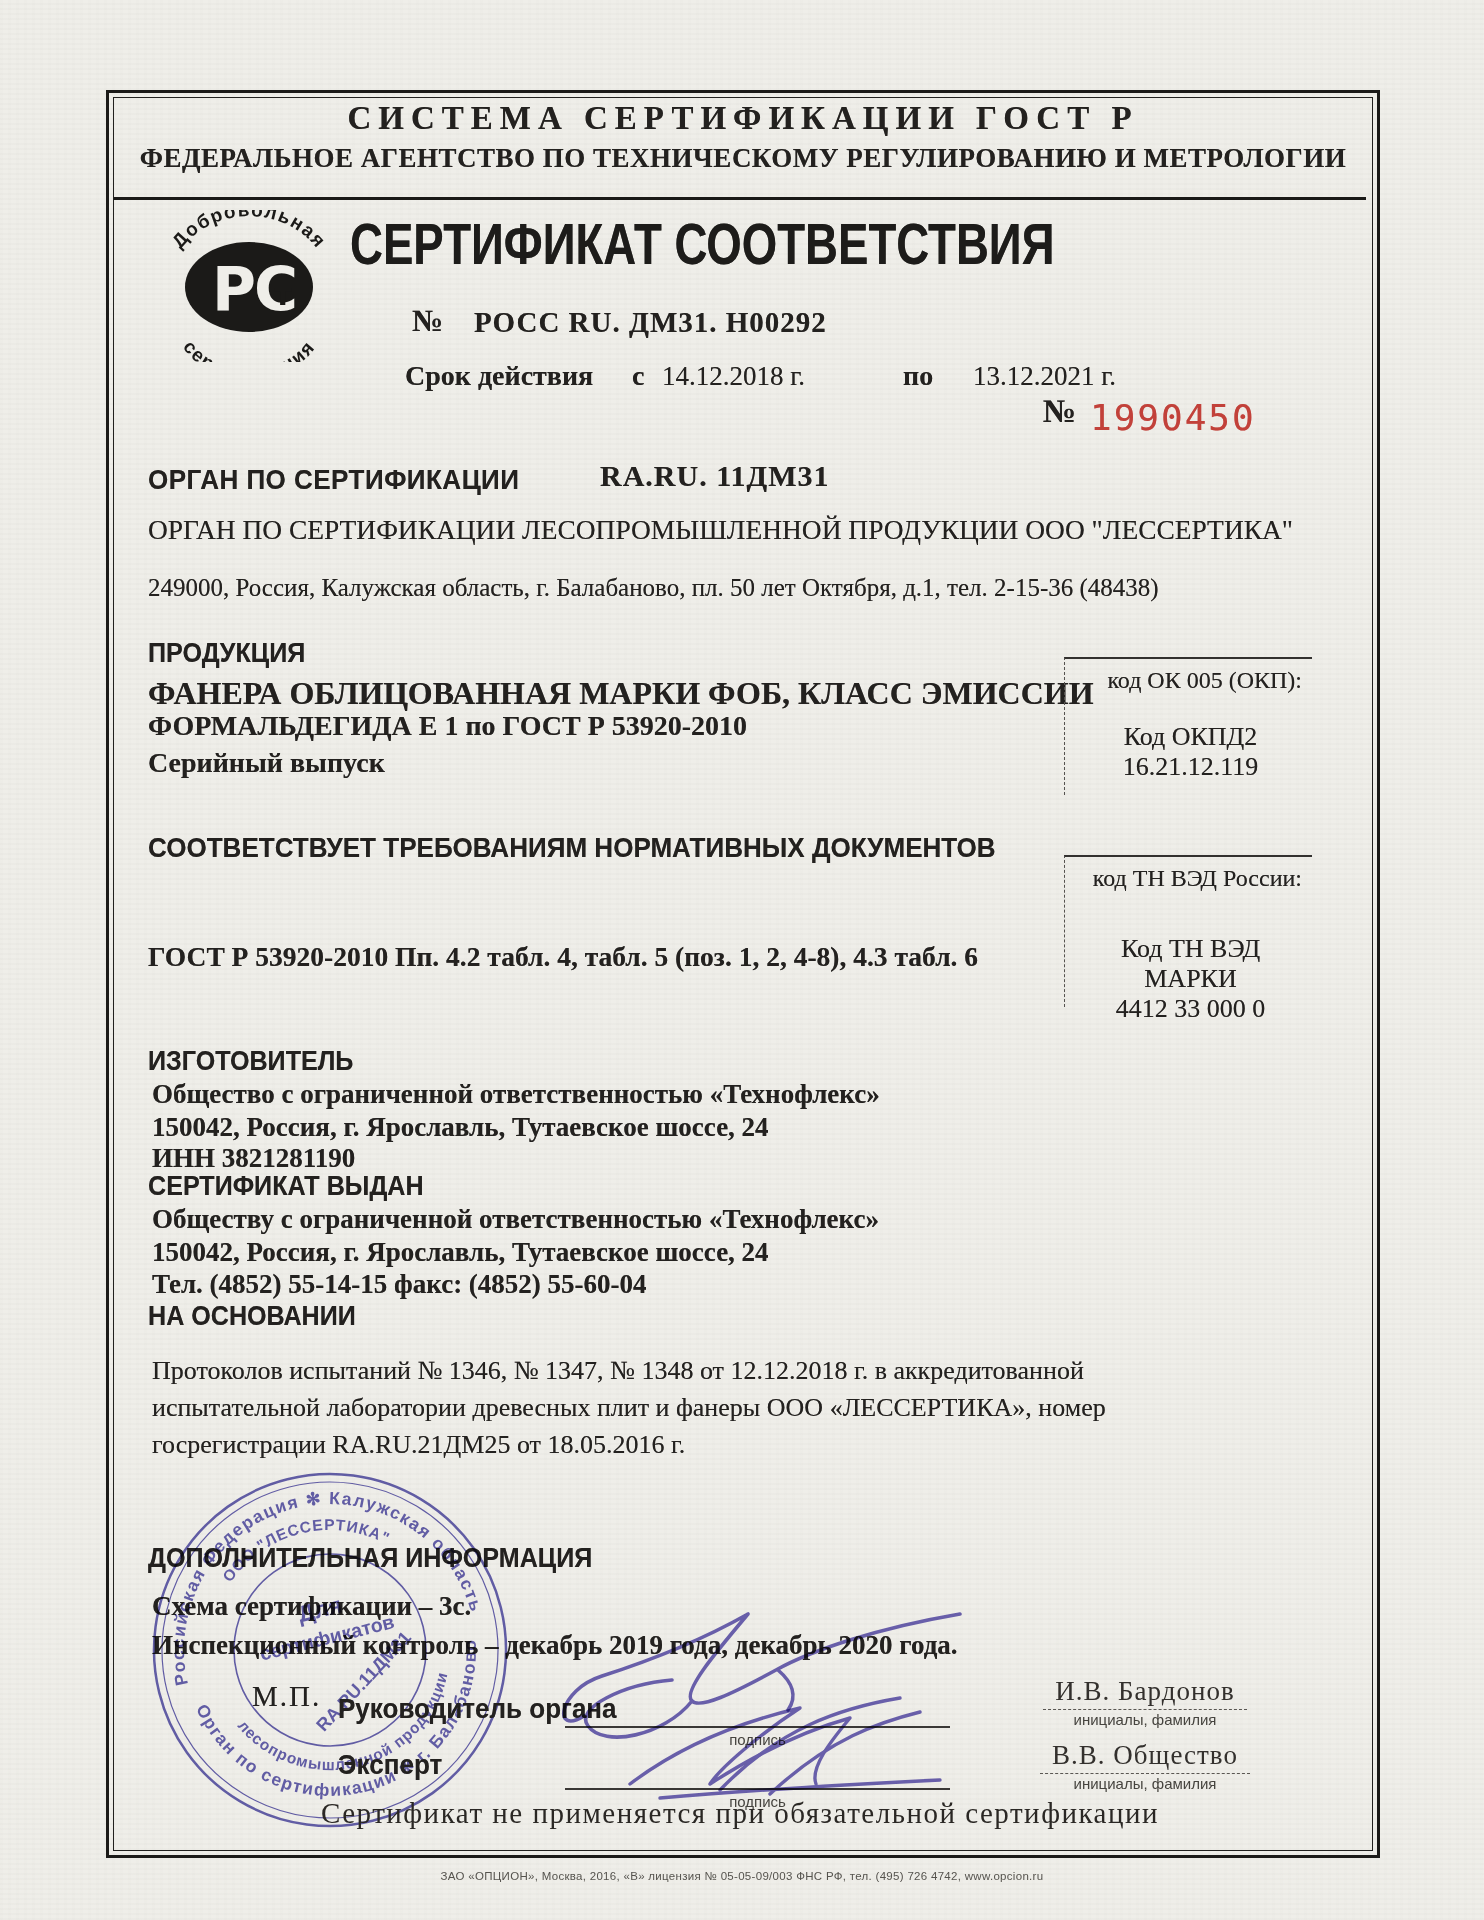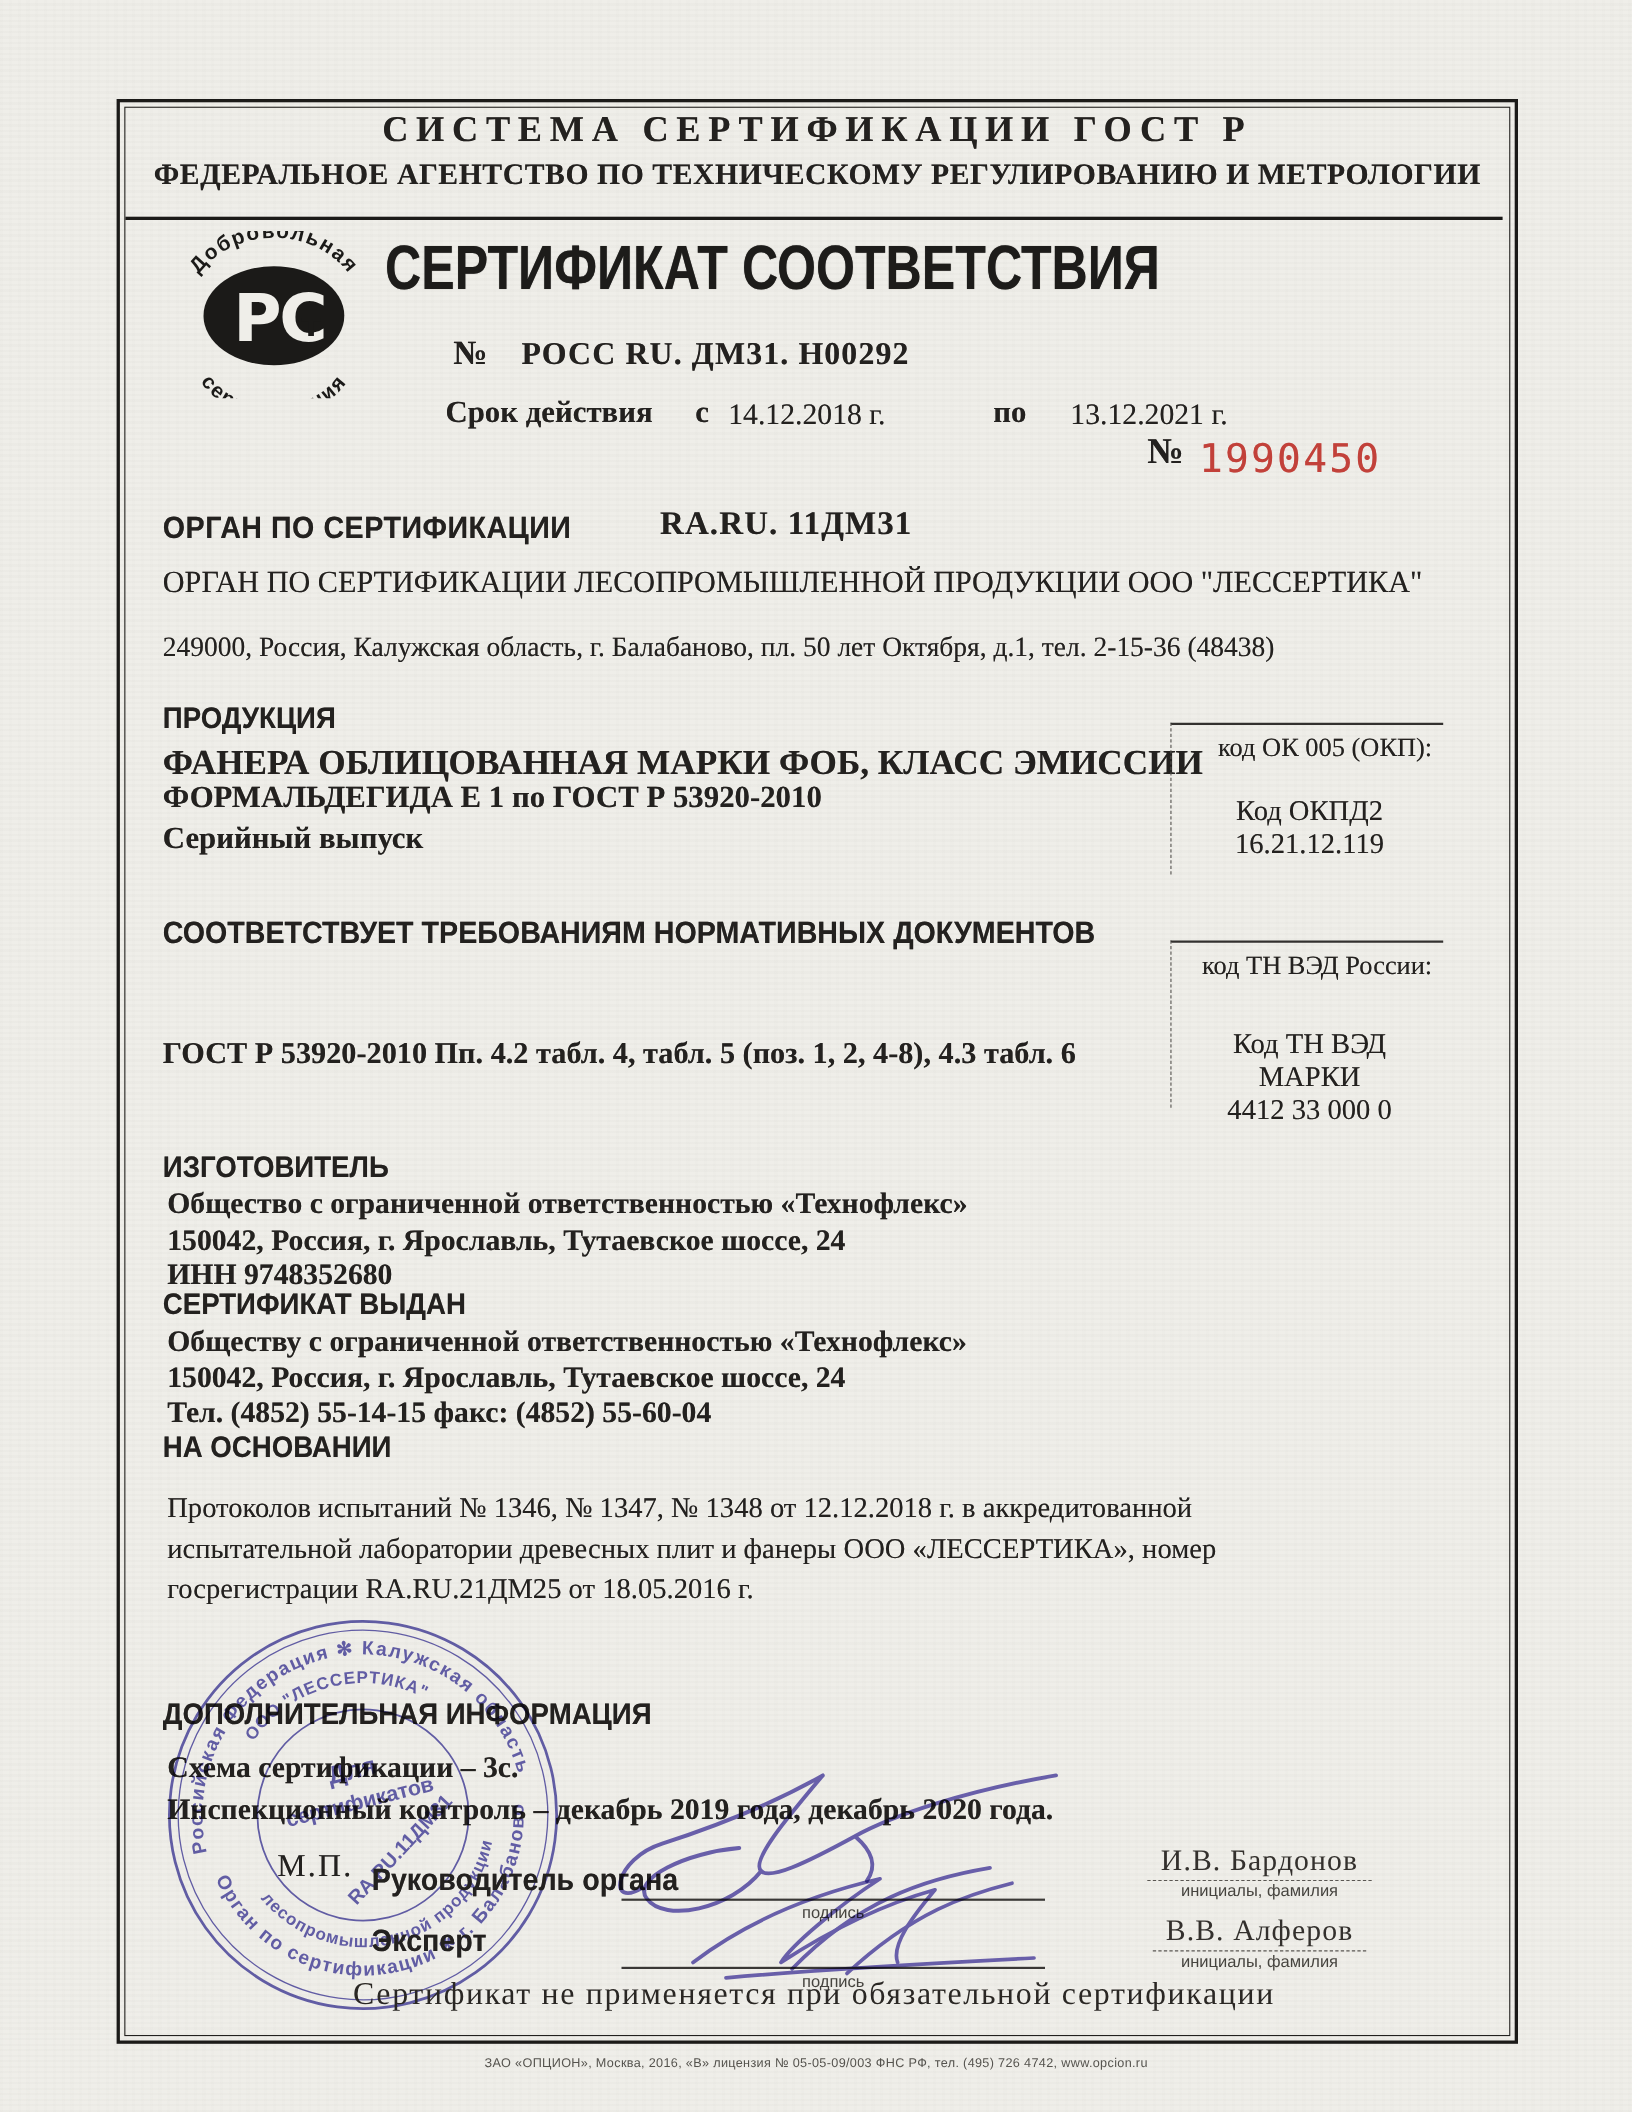--- a/index.html
+++ b/index.html
@@ -167,21 +167,21 @@
 
 <div class="abs codebox box-tnved">
   <div class="cb-label serif ink">код ТН ВЭД России:</div>
   <div class="cb-codelabel serif ink">Код ТН ВЭД МАРКИ</div>
   <div class="cb-code serif ink">4412 33 000 0</div>
 </div>
 
 <span class="abs man-label sansb ink"><span class="cond">ИЗГОТОВИТЕЛЬ</span></span>
 <span class="abs man-name serif ink nowrap">Общество  с ограниченной ответственностью «Технофлекс»</span>
 <span class="abs man-addr serif ink nowrap">150042, Россия, г. Ярославль, Тутаевское шоссе, 24</span>
-<span class="abs man-inn serif ink nowrap">ИНН 9748352680</span>
+<span class="abs man-inn serif ink nowrap">ИНН 3821281190</span>
 
 <span class="abs iss-label sansb ink"><span class="cond">СЕРТИФИКАТ ВЫДАН</span></span>
 <span class="abs iss-name serif ink nowrap">Обществу  с ограниченной ответственностью «Технофлекс»</span>
 <span class="abs iss-addr serif ink nowrap">150042, Россия, г. Ярославль, Тутаевское шоссе, 24</span>
 <span class="abs iss-phone serif ink nowrap">Тел. (4852) 55-14-15   факс: (4852) 55-60-04</span>
 
 <span class="abs basis-label sansb ink"><span class="cond">НА ОСНОВАНИИ</span></span>
 <div class="abs basis-text serif ink">Протоколов испытаний № 1346, № 1347, № 1348 от 12.12.2018 г. в аккредитованной испытательной лаборатории древесных плит и фанеры  ООО «ЛЕССЕРТИКА», номер  госрегистрации RA.RU.21ДМ25 от 18.05.2016 г.</div>
 
 <span class="abs add-label sansb ink"><span class="cond">ДОПОЛНИТЕЛЬНАЯ ИНФОРМАЦИЯ</span></span>
@@ -239,19 +239,19 @@
     <path d="M 172 106 C 232 50 282 34 322 24"></path>
     <path d="M 62 110 C 152 102 262 96 342 92"></path>
   </g>
 </svg>
 
 <div class="abs name-block name-head">
   <div class="nm serif">И.В. Бардонов</div>
   <div class="cap">инициалы, фамилия</div>
 </div>
 <div class="abs name-block name-expert">
-  <div class="nm serif">В.В. Алферов</div>
+  <div class="nm serif">В.В. Общество</div>
   <div class="cap">инициалы, фамилия</div>
 </div>
 
 <div class="abs disclaimer serif center">Сертификат не применяется при обязательной сертификации</div>
 
 <div class="abs footer-imprint">ЗАО «ОПЦИОН», Москва, 2016, «В»    лицензия № 05-05-09/003 ФНС РФ, тел. (495) 726 4742, www.opcion.ru</div>
 
 </body></html>

